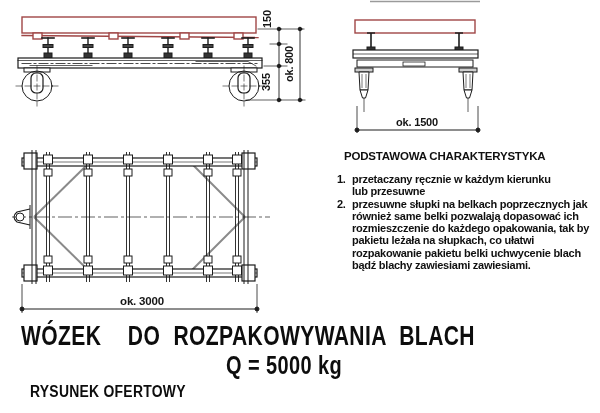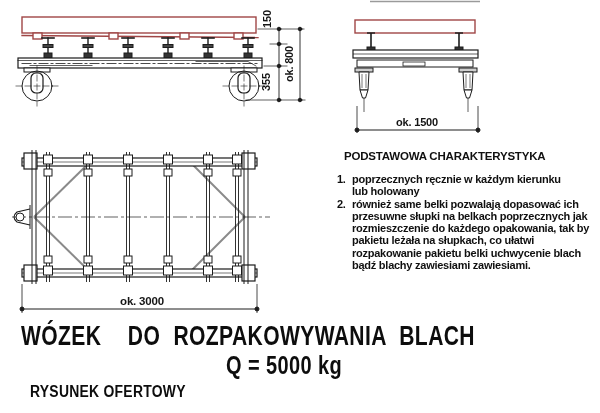--- a/index.html
+++ b/index.html
@@ -258,29 +258,29 @@
       <text class="dim-label" x="142" y="305" text-anchor="middle" stroke="none" style="font-size:11.5px">ok. 3000</text>
     </g>
   </g>
 </svg>
 
 <div class="chars">
   <div class="chars-heading">PODSTAWOWA CHARAKTERYSTYKA</div>
   <div class="char-item">
     <span class="num">1.</span>
     <div class="lines">
-      <div>poprzecznych ręcznie w każdym kierunku</div>
-      <div>lub holowany</div>
+      <div>przetaczany ręcznie w każdym kierunku</div>
+      <div>lub przesuwne</div>
     </div>
   </div>
   <div class="char-item">
     <span class="num">2.</span>
     <div class="lines">
+      <div>przesuwne słupki na belkach poprzecznych jak</div>
       <div>również same belki pozwalają dopasować ich</div>
-      <div>przesuwne słupki na belkach poprzecznych jak</div>
       <div>rozmieszczenie do każdego opakowania, tak by</div>
       <div>pakietu leżała na słupkach, co ułatwi</div>
       <div>rozpakowanie pakietu belki uchwycenie blach</div>
       <div>bądź blachy zawiesiami zawiesiami.</div>
     </div>
   </div>
 </div>
 
 <div class="title">WÓZEK  DO ROZPAKOWYWANIA BLACH</div>
 <div class="capacity">Q = 5000 kg</div>

